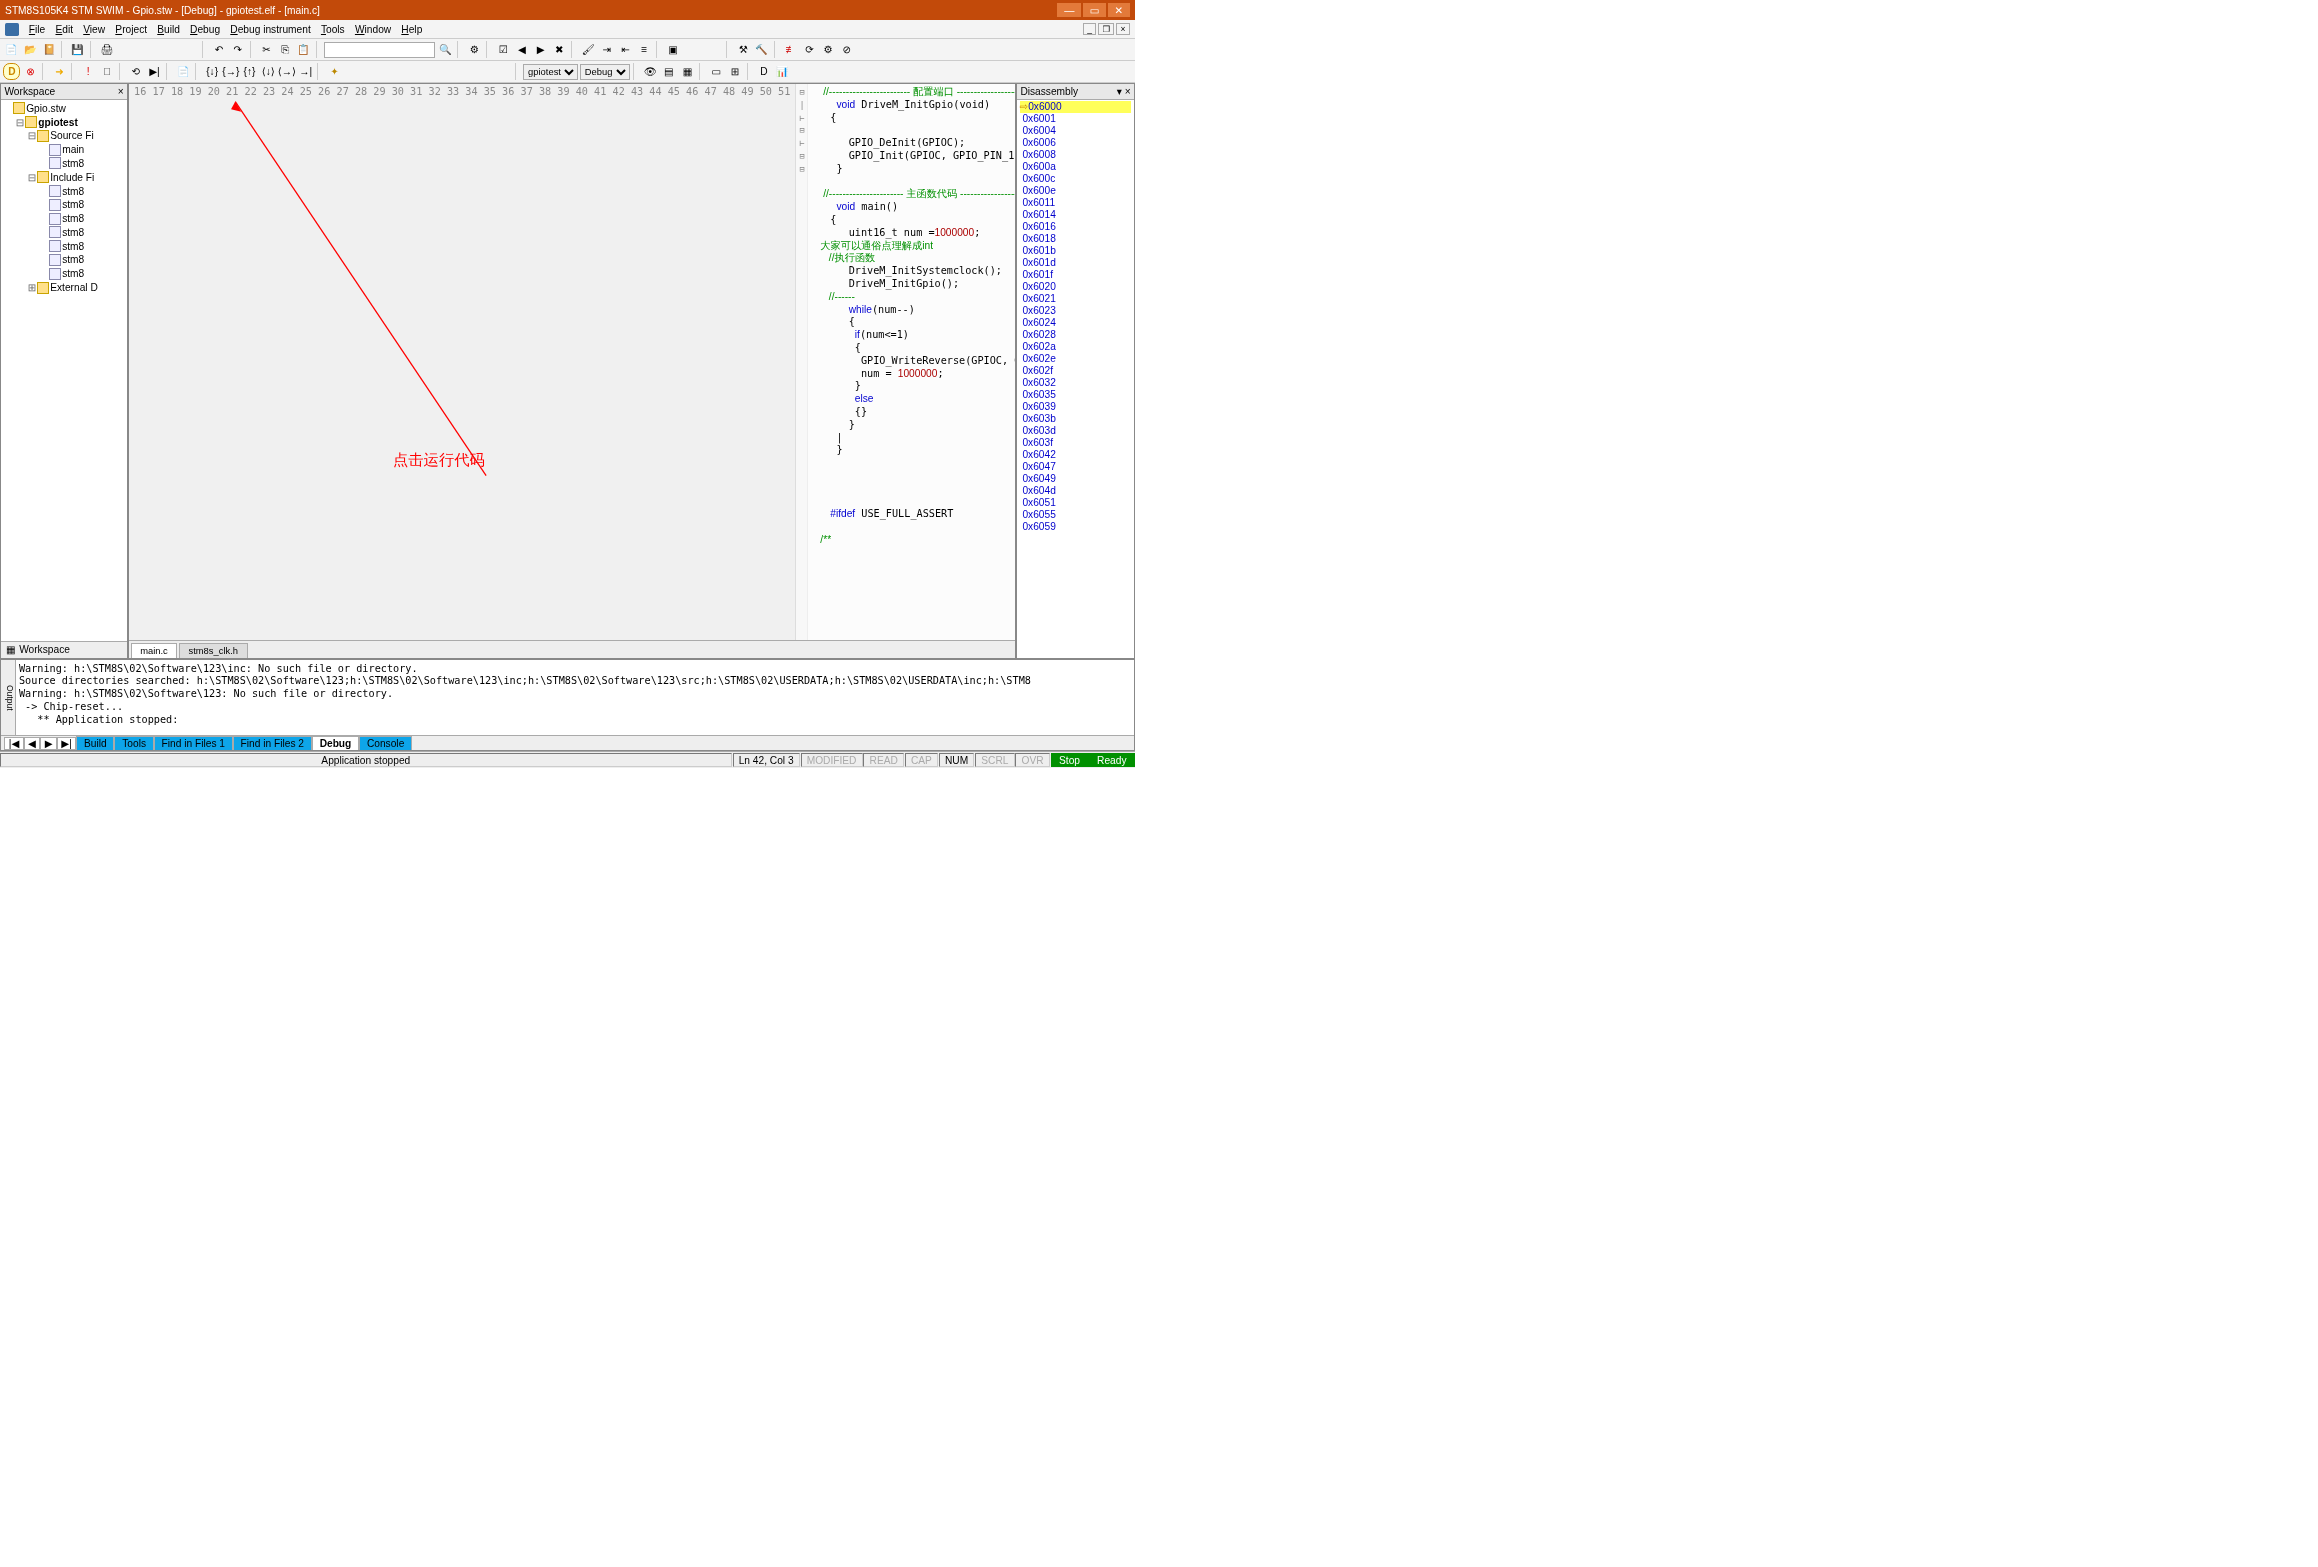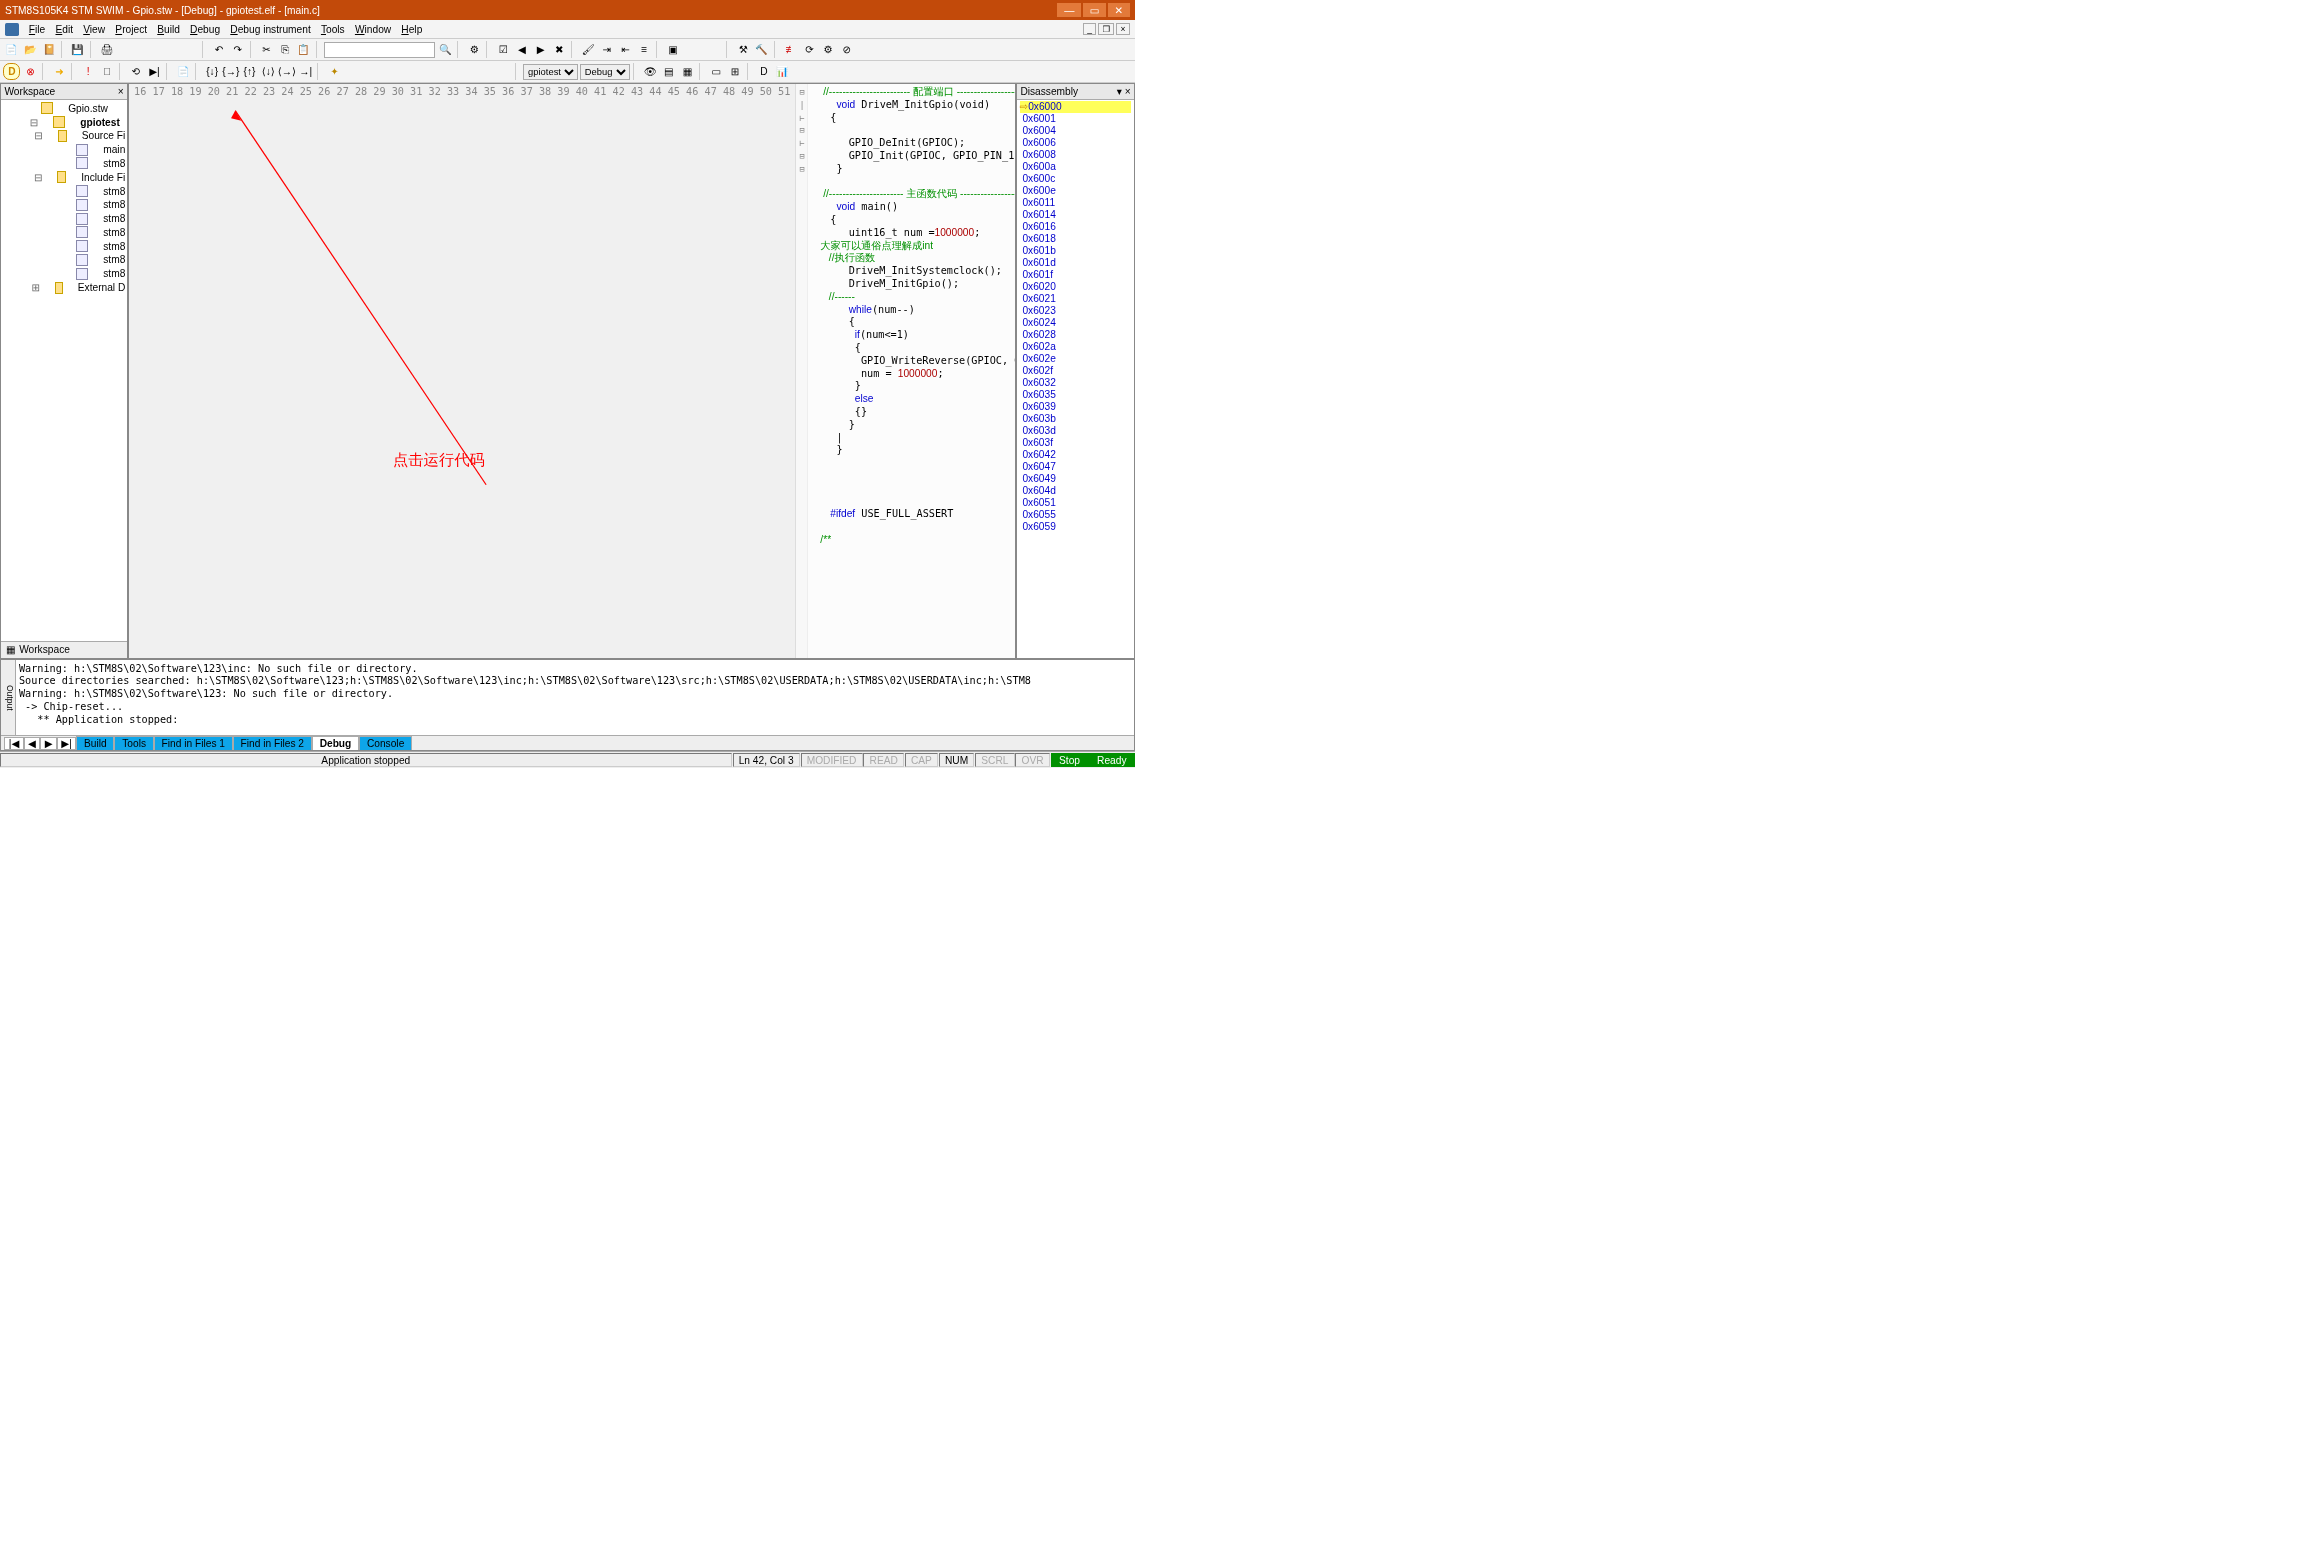--- a/index.html
+++ b/index.html
@@ -14,21 +14,21 @@
 .menu-bar .win-ctrl { margin-left:auto; display:flex; gap:1.7px; }
 .menu-bar .win-ctrl span { border:0.9px solid #aaa; padding:0 3.4px; font-size:8.5px; cursor:pointer; }
 .toolbar { background:#f4f4f4; border-bottom:0.9px solid #ccc; height:22px; display:flex; align-items:center; padding:0 3.4px; gap:1.7px; }
 .tb-btn { width:17px; height:17px; border:0.9px solid transparent; display:flex; align-items:center; justify-content:center; cursor:pointer; }
 .tb-sep { width:5.1px; height:17px; border-left:0.9px solid #ccc; margin:0 1.7px; }
 select, input[type=text] { font-size:9.4px; border:0.9px solid #aaa; height:15.3px; }
 .main { flex:1; display:flex; min-height:0; }
 .workspace { width:128px; border:0.9px solid #888; display:flex; flex-direction:column; background:#f4f4f4; }
 .panel-title { background:#e8e8e8; border-bottom:0.9px solid #aaa; padding:1.7px 3.4px; display:flex; justify-content:space-between; align-items:center; font-size:9.4px; }
 .tree { flex:1; background:#fff; overflow:auto; font-size:9.4px; padding:1.7px; }
-.tree .node { white-space:nowrap; padding:0.9px 0; display:flex; align-items:center; gap:15px; }
+.tree .node { white-space:nowrap; padding:0.9px 0; display:flex; align-items:center; gap:1px; }
 .tree .ind { display:inline-block; }
 .tree .expander { width:8.5px; text-align:center; color:#666; cursor:pointer; }
 .tree .icon { width:12px; height:12px; background:#ffe08a; border:0.9px solid #c9a400; }
 .tree .icon.file { background:#eef; border-color:#88a; }
 .tree .bold { font-weight:bold; }
 .ws-tab { border-top:0.9px solid #aaa; padding:2.6px 5.1px; background:#eee; display:flex; align-items:center; gap:3.4px; font-size:9.4px; }
 .editor-wrap { flex:1; display:flex; flex-direction:column; border:0.9px solid #888; min-width:0; position:relative; }
 .editor { flex:1; display:flex; overflow:hidden; background:#fcfcfc; position:relative; }
 .gutter { background:#f0f0f0; border-right:0.9px solid #ddd; text-align:right; padding:1.7px 5.1px; color:#888; font-family:Consolas,monospace; font-size:10.2px; line-height:12.8px; }
 .code { flex:1; padding:1.7px 3.4px; font-family:Consolas,monospace; font-size:10.2px; line-height:12.8px; white-space:pre; overflow:auto; position:relative; }
@@ -370,20 +370,24 @@
    <span class="c-kw">#ifdef</span> USE_FULL_ASSERT
 
 <span class="c-com">   /**</span>
 </div>
       <svg style="position:absolute;left:0;top:0;pointer-events:none" width="100%" height="100%" viewBox="0 0 1042 612">
         <line x1="125" y1="0" x2="420" y2="440" stroke="#f00" stroke-width="1.5"></line>
         <polygon points="125,0 132,12 120,9" fill="#f00"></polygon>
       </svg>
       <div class="anno" style="left:264px;top:366px">点击运行代码</div>
     </div>
+    <div class="editor-tabs" id="ed-tabs">
+        <span class="ed-tab">main.c</span>
+        <span class="ed-tab inactive">stm8s_clk.h</span>
+      </div>
   </div>
 
   <div class="disasm">
     <div class="panel-title">
       <span>Disassembly</span>
       <span><span>▾</span> <span>×</span></span>
     </div>
     <div class="list" id="disasm-list">
         <div class="cur"><span class="arrow">⇨</span><span class="addr">0x6000</span></div>
         <div>&nbsp;<span class="addr">0x6001</span></div>

